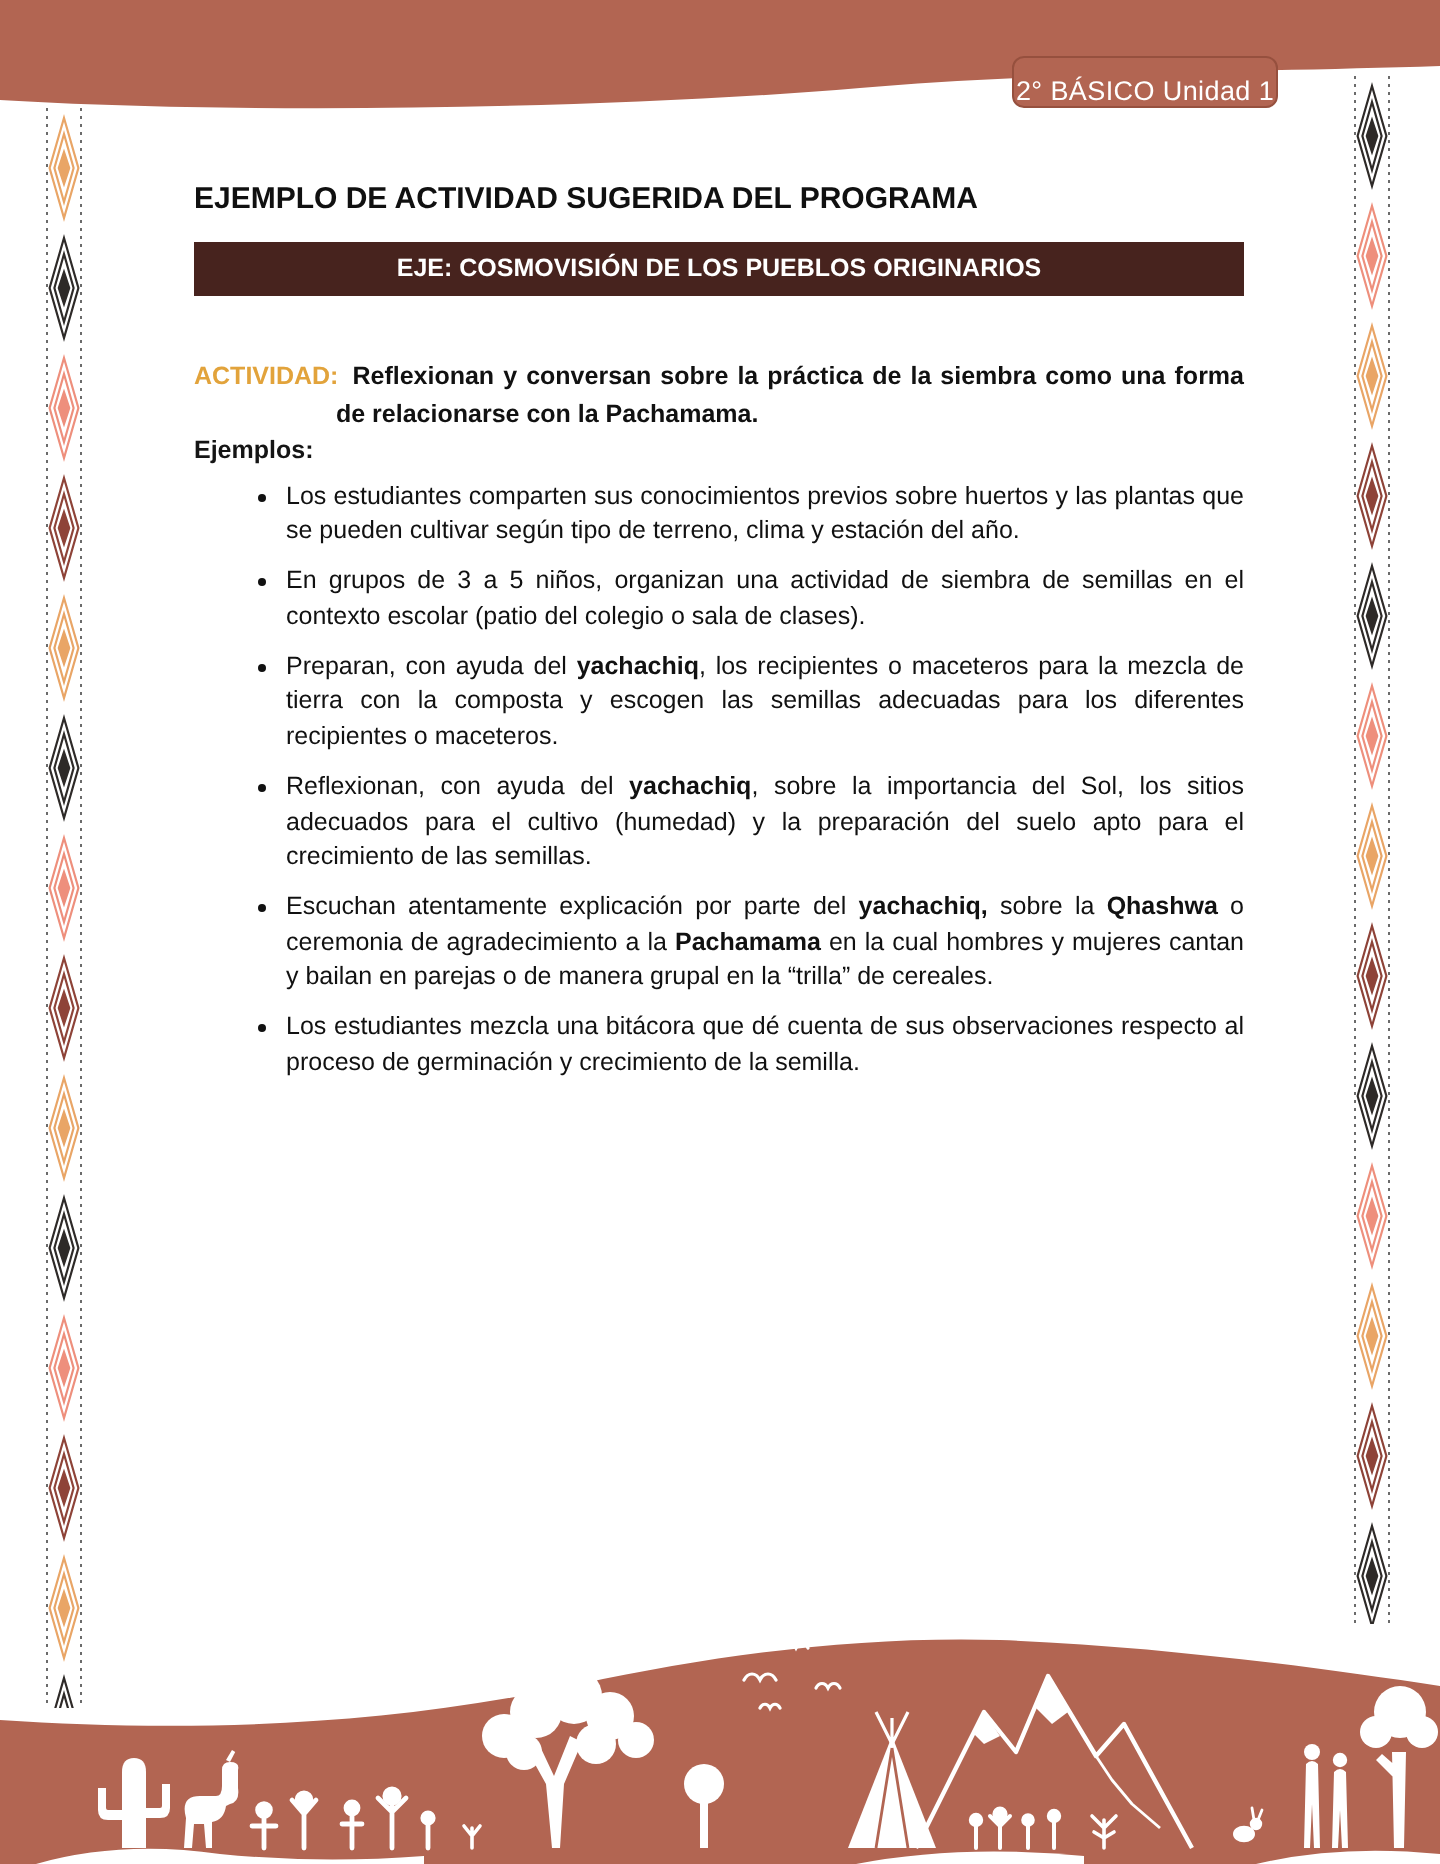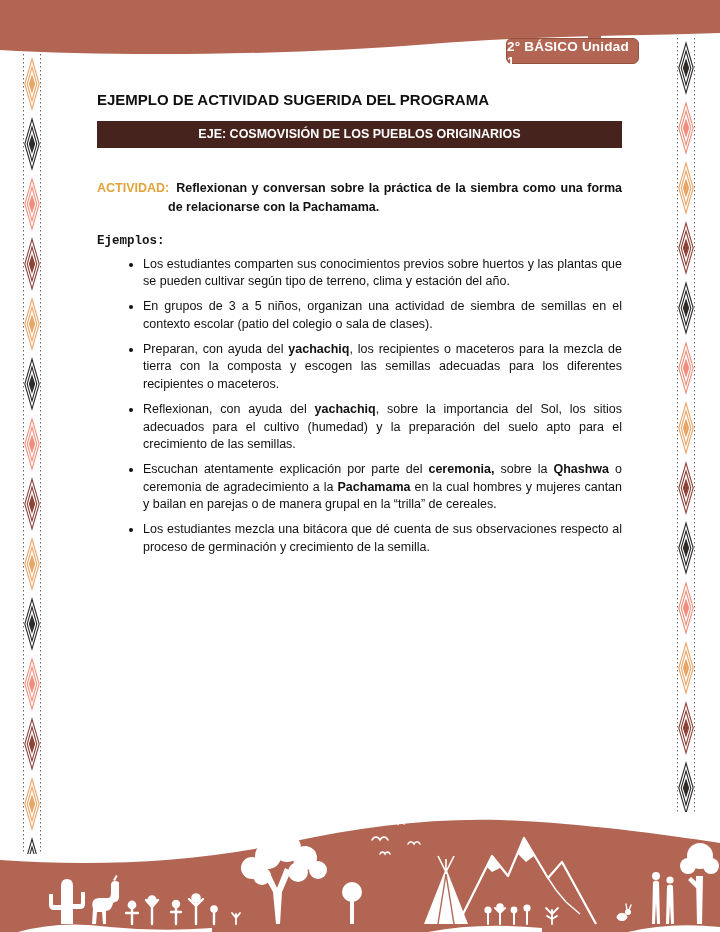--- a/index.html
+++ b/index.html
@@ -20,41 +20,41 @@
   .fill-terracotta{fill:var(--terracotta);}
   .st-terracotta{stroke:var(--terracotta);}
   .tx-o{stroke:var(--textile-orange);} .txf-o{fill:var(--textile-orange);stroke:var(--textile-orange);}
   .tx-k{stroke:var(--textile-black);}  .txf-k{fill:var(--textile-black);stroke:var(--textile-black);}
   .tx-s{stroke:var(--textile-salmon);} .txf-s{fill:var(--textile-salmon);stroke:var(--textile-salmon);}
   .tx-m{stroke:var(--textile-maroon);} .txf-m{fill:var(--textile-maroon);stroke:var(--textile-maroon);}
 
   .top-band{position:absolute;top:0;left:0;width:720px;height:70px;z-index:3;}
   .badge-tab{position:absolute;left:588px;top:28px;width:13px;height:16px;background:var(--terracotta);z-index:3;}
   .unit-badge{
-    position:absolute;left:506px;top:38px;width:133px;height:26px;z-index:4;
+    position:absolute;left:506px;top:28px;width:133px;height:26px;z-index:4;
     background:var(--terracotta);border:1px solid #96503e;border-radius:6px;
-    color:#fff;font-size:13.5px;font-weight:bold;
-    display:flex;align-items:flex-start;justify-content:center;letter-spacing:.2px;
+    color:#fff;font-size:13.5px;font-weight:normal;
+    display:flex;align-items:flex-end;justify-content:center;letter-spacing:.2px;
   }
   .textile-strip{position:absolute;z-index:1;}
   .textile-strip.left{left:22px;top:54px;}
   .textile-strip.right{left:676px;top:38px;}
 
   .content{position:absolute;left:97px;top:0;width:525px;z-index:2;}
   .doc-title{margin-top:91px;font-weight:bold;font-size:15px;color:#101010;}
   .eje-bar{
     margin-top:13px;background:var(--dark-maroon);color:#fff;
     font-weight:bold;font-size:12.5px;padding:6px 8px 7px 8px;text-align:center;
   }
   .activity{
     margin-top:31px;font-size:12.5px;font-weight:bold;line-height:1.5;
     text-align:justify;padding-left:71px;text-indent:-71px;color:#111;
   }
   .activity .act-label{color:var(--gold);margin-right:7px;}
-  .ejemplos-label{margin-top:17px;font-weight:bold;font-size:12.5px;font-family:Liberation Mono, monospace;}
+  .ejemplos-label{margin-top:1px;font-weight:bold;font-size:12.5px;}
   ul.bullets{
     margin:5px 0 0 0;padding-left:46px;font-size:12.5px;line-height:1.39;
     text-align:justify;color:#111;
   }
   ul.bullets li{margin:8px 0 2px 0;padding-left:0;}
   ul.bullets li span.b{font-weight:bold;}
 
   .footer-art{position:absolute;left:0;bottom:0;width:720px;height:122px;z-index:5;}
 </style>
 </head>
@@ -141,21 +141,21 @@
   <div class="eje-bar">
     <span>EJE: COSMOVISIÓN DE LOS PUEBLOS ORIGINARIOS</span>
   </div>
   <div class="activity"><span class="act-label">ACTIVIDAD:</span><span>Reflexionan y conversan sobre la práctica de la siembra como una forma de relacionarse con la Pachamama.</span></div>
   <div class="ejemplos-label">Ejemplos:</div>
   <ul class="bullets">
       <li><span>Los estudiantes comparten sus conocimientos previos sobre huertos y las plantas que se pueden cultivar según tipo de terreno, clima y estación del año.</span></li>
       <li><span>En grupos de 3 a 5 niños, organizan una actividad de siembra de semillas en el contexto escolar (patio del colegio o sala de clases).</span></li>
       <li><span>Preparan, con ayuda del </span><span class="b">yachachiq</span><span>, los recipientes o maceteros para la mezcla de tierra con la composta y escogen las semillas adecuadas para los diferentes recipientes o maceteros.</span></li>
       <li><span>Reflexionan, con ayuda del </span><span class="b">yachachiq</span><span>, sobre la importancia del Sol, los sitios adecuados para el cultivo (humedad) y la preparación del suelo apto para el crecimiento de las semillas.</span></li>
-      <li><span>Escuchan atentamente explicación por parte del </span><span class="b">ceremonia,</span><span> sobre la </span><span class="b">Qhashwa</span><span> o ceremonia de agradecimiento a la </span><span class="b">Pachamama</span><span> en la cual hombres y mujeres cantan y bailan en parejas o de manera grupal en la “trilla” de cereales.</span></li>
+      <li><span>Escuchan atentamente explicación por parte del </span><span class="b">yachachiq,</span><span> sobre la </span><span class="b">Qhashwa</span><span> o ceremonia de agradecimiento a la </span><span class="b">Pachamama</span><span> en la cual hombres y mujeres cantan y bailan en parejas o de manera grupal en la “trilla” de cereales.</span></li>
       <li><span>Los estudiantes mezcla una bitácora que dé cuenta de sus observaciones respecto al proceso de germinación y crecimiento de la semilla.</span></li>
     </ul>
 </div>
 
 <svg class="footer-art" viewBox="0 0 720 122" preserveAspectRatio="none">
   <path class="fill-terracotta" d="M0 50 C90 56 190 54 290 32 C360 17 430 8 500 10 C580 13 660 24 720 33 L720 122 L0 122 Z"></path>
   <g>
     <path fill="#fff" d="M18 122 Q60 110 110 117 Q160 122 212 118 L212 122 Z"></path>
     <path fill="#fff" d="M428 122 Q480 112 542 118 L542 122 Z"></path>
     <path fill="#fff" d="M628 122 Q670 112 720 117 L720 122 Z"></path>

